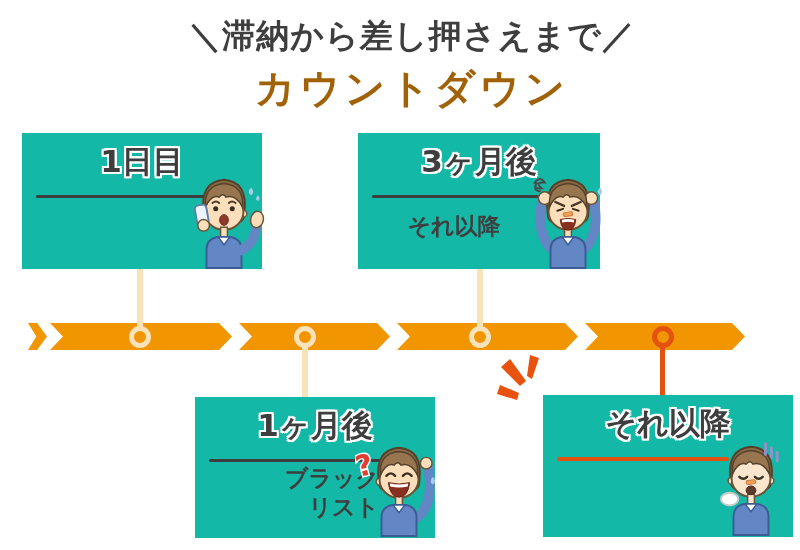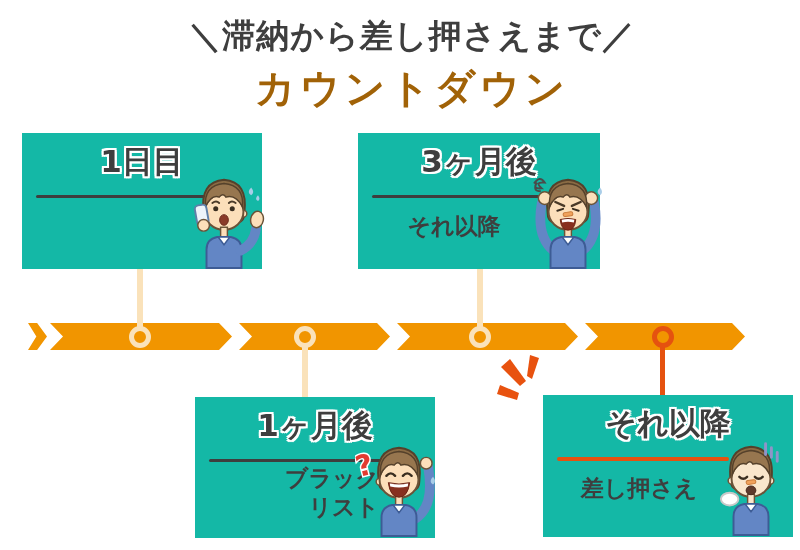--- a/index.html
+++ b/index.html
@@ -182,21 +182,20 @@
       <path d="M34 48 Q45 51 56 48 Q54 63 45 63 Q36 63 34 48 Z" fill="#87301f" stroke="#6b2416" stroke-width="1"></path>
       <path d="M35.5 48.8 Q45 51 54.5 48.8 L54 52 Q45 54 36 52 Z" fill="#ffffff"></path>
       <text x="1" y="40" font-size="30" font-weight="bold" fill="#e23b30" stroke="#ffffff" stroke-width="3" paint-order="stroke" transform="rotate(-14 12 32)">?</text>
       <path d="M80 42 q4 5 0 8 q-5 -3 0 -8" fill="#a9cde8"></path>
     </svg>
   </div>
 
   <div class="card card--4">
     <div class="card-heading">それ以降</div>
     <div class="card-divider"></div>
-    <div class="card-label">差し押さえ</div>
     <svg class="char char--4" viewBox="0 0 90 105">
       <path d="M24 46 Q20 14 45 12 Q70 14 66 46 Q66 54 60 56 L30 56 Q24 54 24 46 Z" fill="#8a6b44" stroke="#55412b" stroke-width="2"></path>
       <circle cx="25" cy="47" r="3.5" fill="#f9e6cc" stroke="#6b5338" stroke-width="1.5"></circle>
       <circle cx="65" cy="47" r="3.5" fill="#f9e6cc" stroke="#6b5338" stroke-width="1.5"></circle>
       <ellipse cx="45" cy="45" rx="20" ry="18.5" fill="#f9e6cc" stroke="#6b5338" stroke-width="2"></ellipse>
       <path d="M26 40 Q24 18 45 16 Q66 18 64 40 Q57 27 47 30 Q44 25 40 30 Q32 27 26 40 Z" fill="#97764f" stroke="#55412b" stroke-width="1.5"></path>
       <rect x="41.5" y="61" width="7" height="11" fill="#f9e6cc" stroke="#6b5338" stroke-width="1.5"></rect>
       <path d="M27 103 L27 84 Q27 73 38 71 L52 71 Q63 73 63 84 L63 103 Z" fill="#6386c5" stroke="#3d5c95" stroke-width="2"></path>
       <path d="M39 71 L45 79 L51 71 Z" fill="#ffffff" stroke="#3d5c95" stroke-width="1.5"></path>
       <path d="M33 43 q4 4 8 0" stroke="#3a2e20" stroke-width="2.5" fill="none" stroke-linecap="round"></path>

